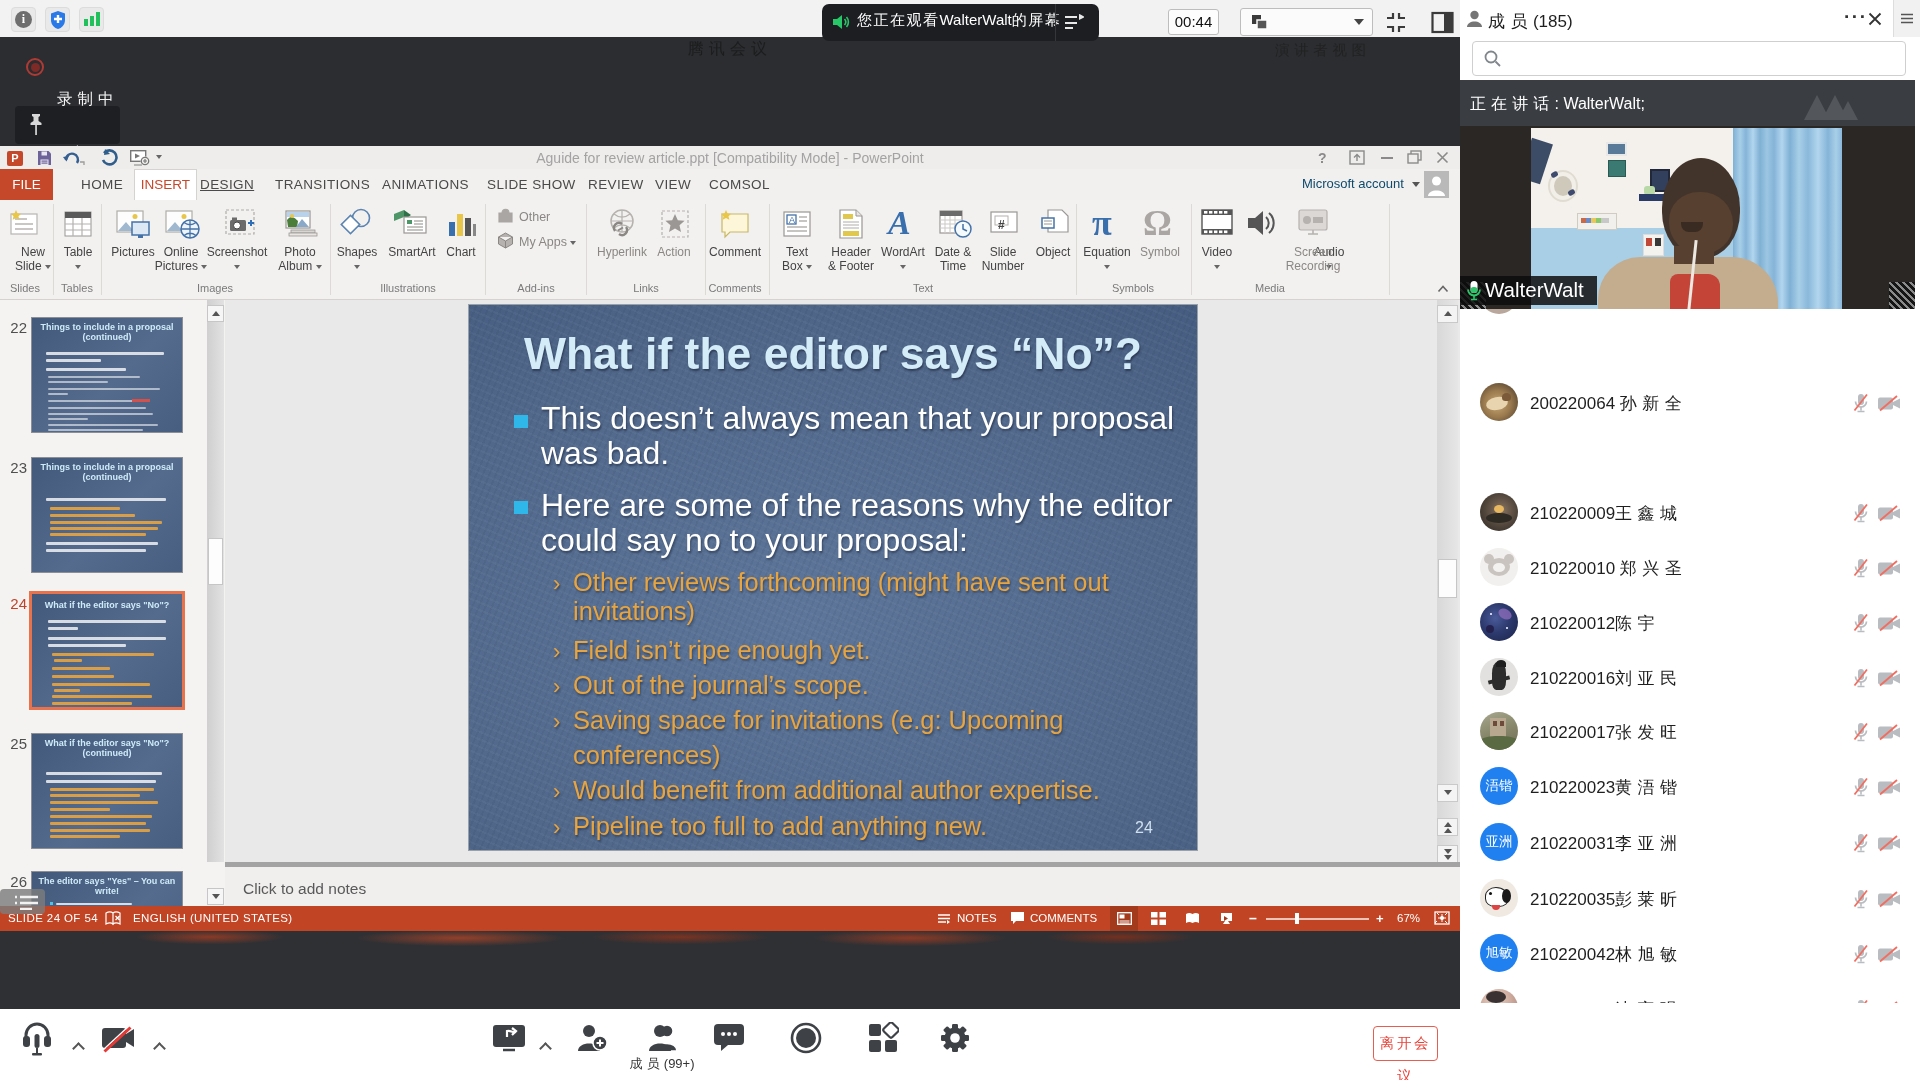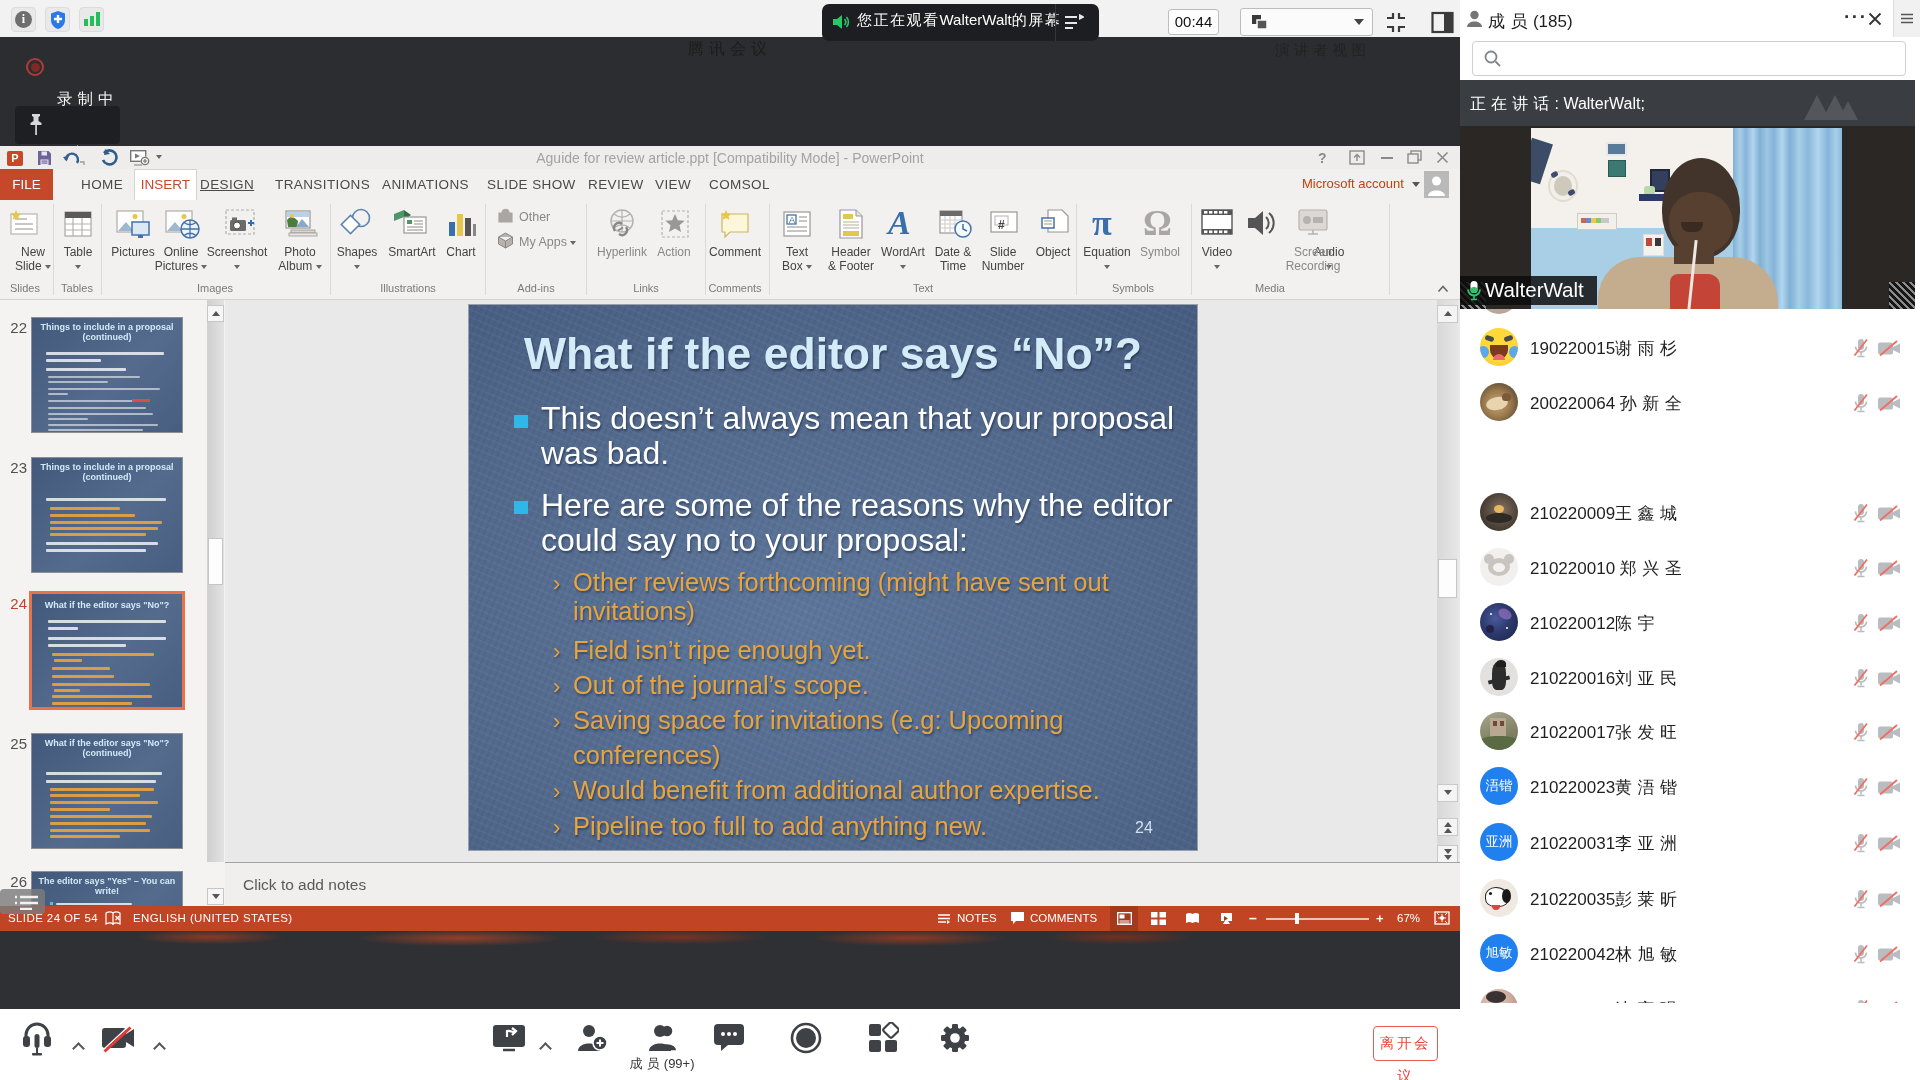--- a/index.html
+++ b/index.html
@@ -17,21 +17,21 @@
 #ppttitle { left:0; top:0; width:1460px; height:23px; }
 #tabs { left:0; top:23px; width:1460px; height:31px; background:#f2f0ee; }
 .tab { position:absolute; top:0; height:31px; line-height:31px; font-size:13.5px; color:#4a4a4a; letter-spacing:.4px; }
 #ribbon { left:0; top:54px; width:1460px; height:100px; background:#f3f1f0; border-bottom:1px solid #d5d2cf; }
 .glabel { position:absolute; bottom:5px; font-size:11px; color:#7a7a7a; width:120px; text-align:center; }
 .gsep { position:absolute; top:4px; bottom:4px; width:1px; background:#dcd9d6; }
 .ricon { position:absolute; top:8px; }
 .rlabel { position:absolute; font-size:12px; color:#444; text-align:center; }
 #content { left:0; top:154px; width:1460px; height:562px; background:#e9e9e9; }
 #thumbpanel { left:0; top:154px; width:225px; height:606px; background:#f4f3f2; overflow:hidden; z-index:2; }
-#notes { left:225px; top:716px; width:1235px; height:60px; background:#f0efee; border-top:1px solid #a3a3a3; }
+#notes { left:225px; top:716px; width:1235px; height:60px; background:#f0efee; border-top:5px solid #a3a3a3; }
 #statusbar { left:0; top:760px; width:1460px; height:25px; background:#c14524; color:#fff; font-size:11.5px; }
 
 #slide { left:469px; top:159px; width:728px; height:545px;
   background:
    repeating-linear-gradient(23deg, rgba(255,255,255,.03) 0 2px, rgba(255,255,255,0) 2px 7px),
    repeating-linear-gradient(113deg, rgba(10,20,40,.05) 0 2px, rgba(0,0,0,0) 2px 6px),
    radial-gradient(ellipse 900px 600px at 45% 58%, #5d769a 0%, #51688b 45%, #435a7e 75%, #3d5476 100%);
   box-shadow:0 0 0 1px #9aa0a8; }
 
 .num { left:0; width:27px; text-align:right; font-size:15px; color:#4f4f4f; }
@@ -183,21 +183,21 @@
       <div class="abs" style="left:0;top:0;width:53px;height:31px;background:#c5482b;color:#fff;font-size:13.5px;text-align:center;line-height:31px;">FILE</div>
       <div class="tab" style="left:81px;">HOME</div>
       <div class="abs" style="left:134px;top:0;width:63px;height:31px;background:#fff;border:1px solid #d5d2cf;border-bottom:none;color:#c5482b;font-size:13.5px;text-align:center;line-height:30px;">INSERT</div>
       <div class="tab" style="left:200px;text-decoration:underline;">DESIGN</div>
       <div class="tab" style="left:275px;">TRANSITIONS</div>
       <div class="tab" style="left:382px;">ANIMATIONS</div>
       <div class="tab" style="left:487px;">SLIDE SHOW</div>
       <div class="tab" style="left:588px;">REVIEW</div>
       <div class="tab" style="left:655px;">VIEW</div>
       <div class="tab" style="left:709px;">COMSOL</div>
-      <div class="abs" style="left:1302px;top:7px;font-size:13px;color:#c2410c;">Microsoft account</div>
+      <div class="abs" style="left:1302px;top:7px;font-size:13px;color:#0c4a6e;">Microsoft account</div>
       <div class="abs" style="left:1412px;top:13px;width:0;height:0;border-left:4px solid transparent;border-right:4px solid transparent;border-top:5px solid #555;"></div>
       <svg class="abs" style="left:1424px;top:2px;" width="25" height="27" viewBox="0 0 25 27">
           <rect x="0" y="0" width="25" height="27" fill="#b9b9b9"></rect>
           <circle cx="12.5" cy="10" r="4.5" fill="#fff"></circle>
           <path d="M4 25 c0 -7.5 17 -7.5 17 0z" fill="#fff"></path>
         </svg>
     </div>
     <div class="abs" id="ribbon">
 
       <div class="gsep" style="left:53px;"></div>
@@ -752,42 +752,20 @@
           <path d="M2 9.5 a6 6 0 0 0 12 0" stroke="#2ec56a" stroke-width="1.8" fill="none"></path>
           <path d="M8 16 v3 M5 19.5 h6" stroke="#2ec56a" stroke-width="1.6"></path>
         </svg>
       <div class="abs" style="left:25px;top:152px;font-size:20.5px;color:#fff;">WalterWalt</div>
     </div>
 
     <div class="abs" style="left:0;top:309px;width:455px;height:694px;overflow:hidden;">
       <div class="mrow" style="top:-41px;">
           <div class="av" style="background:#b9a79b;"></div>
         </div>
-      <div class="mrow" style="top:11px;">
-        <div class="av" style="background:radial-gradient(circle at 50% 45%,#ffd93b 55%,#f5b82e 100%);">
-          <div class="abs" style="left:10px;top:17px;width:18px;height:14px;border-radius:0 0 9px 9px;background:#7a3a1e;"></div>
-          <div class="abs" style="left:13px;top:26px;width:12px;height:6px;border-radius:6px 6px 0 0;background:#e86a6a;"></div>
-          <div class="abs" style="left:5px;top:8px;width:9px;height:5px;border-radius:5px;background:#4a4a4a;transform:rotate(18deg);"></div>
-          <div class="abs" style="left:24px;top:8px;width:9px;height:5px;border-radius:5px;background:#4a4a4a;transform:rotate(-18deg);"></div>
-          <div class="abs" style="left:-2px;top:18px;width:11px;height:12px;border-radius:50%;background:#5aa8e8;"></div>
-          <div class="abs" style="left:29px;top:18px;width:11px;height:12px;border-radius:50%;background:#5aa8e8;"></div>
-        </div>
-        <div class="mname">190220015<span class="cjk">谢雨杉</span></div>
-          <svg class="mic" viewBox="0 0 18 20">
-            <rect x="6" y="1" width="6" height="11" rx="3" fill="#b9bcc0"></rect>
-            <path d="M3.5 8.5 a5.5 5.5 0 0 0 11 0" stroke="#b9bcc0" stroke-width="1.7" fill="none"></path>
-            <path d="M9 14 v3.5 M5.5 18.5 h7" stroke="#b9bcc0" stroke-width="1.6"></path>
-            <path d="M2.5 17.5 L15 1.5" stroke="#f26d60" stroke-width="1.8"></path>
-          </svg>
-          <svg class="cam" viewBox="0 0 24 17">
-            <rect x="1" y="2.5" width="15" height="12" rx="2" fill="#b9bcc0"></rect>
-            <path d="M16 7 l7 -3.5 v10 l-7 -3.5z" fill="#b9bcc0"></path>
-            <path d="M3 15.5 L20 1" stroke="#f26d60" stroke-width="1.8"></path>
-          </svg>
-      </div>
       <div class="mrow" style="top:66px;">
         <div class="av" style="background:radial-gradient(circle at 45% 55%,#c9a875 0%,#9a7a4e 45%,#5e4a33 80%,#43372a 100%);">
             <div class="abs" style="left:6px;top:14px;width:22px;height:13px;border-radius:50%;background:#e8d5b0;transform:rotate(-12deg);"></div>
             <div class="abs" style="left:22px;top:10px;width:9px;height:8px;border-radius:50% 50% 40% 40%;background:#7a5a38;"></div>
           </div>
         <div class="mname">200220064 <span class="cjk">孙新全</span></div>
           <svg class="mic" viewBox="0 0 18 20">
             <rect x="6" y="1" width="6" height="11" rx="3" fill="#b9bcc0"></rect>
             <path d="M3.5 8.5 a5.5 5.5 0 0 0 11 0" stroke="#b9bcc0" stroke-width="1.7" fill="none"></path>
             <path d="M9 14 v3.5 M5.5 18.5 h7" stroke="#b9bcc0" stroke-width="1.6"></path>

